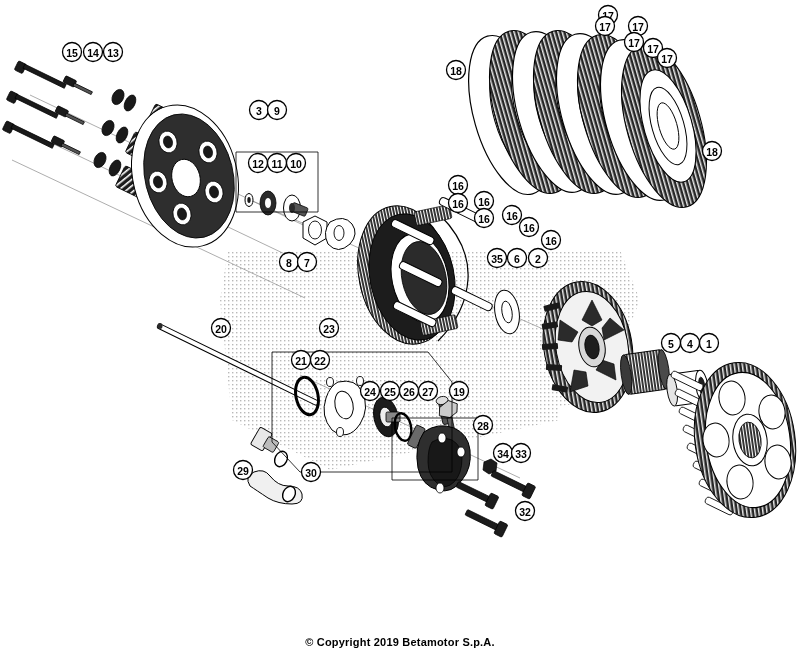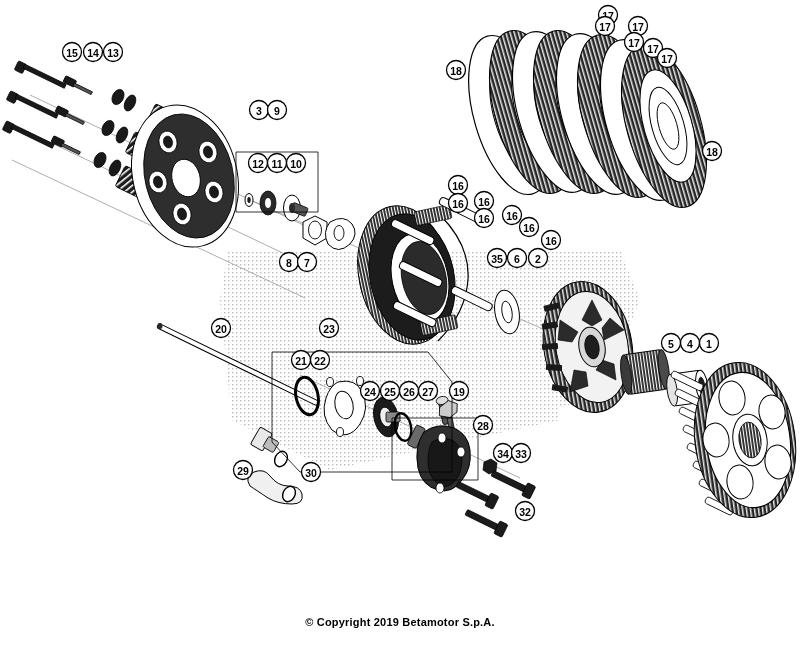--- a/index.html
+++ b/index.html
@@ -21,21 +21,21 @@
   #diagram-svg {
     position: absolute;
     left: 0;
     top: 0;
     width: 800px;
     height: 658px;
   }
   .copyright {
     position: absolute;
     left: 0;
-    top: 616px;
+    top: 636px;
     width: 800px;
     text-align: center;
     font-family: "Liberation Sans", sans-serif;
     font-size: 11px;
     font-weight: bold;
     color: #000000;
     letter-spacing: 0.2px;
   }
   text.callout-num {
     font-family: "Liberation Sans", sans-serif;

